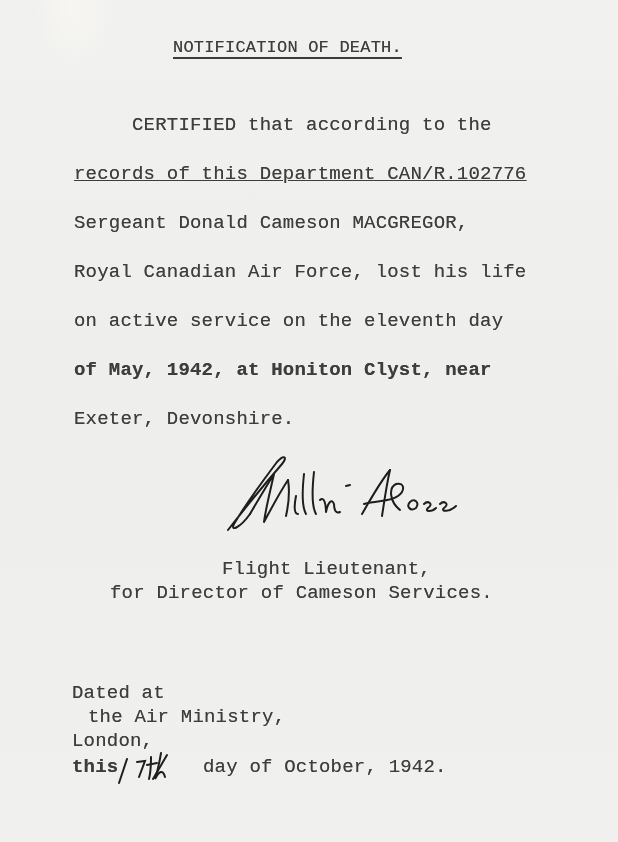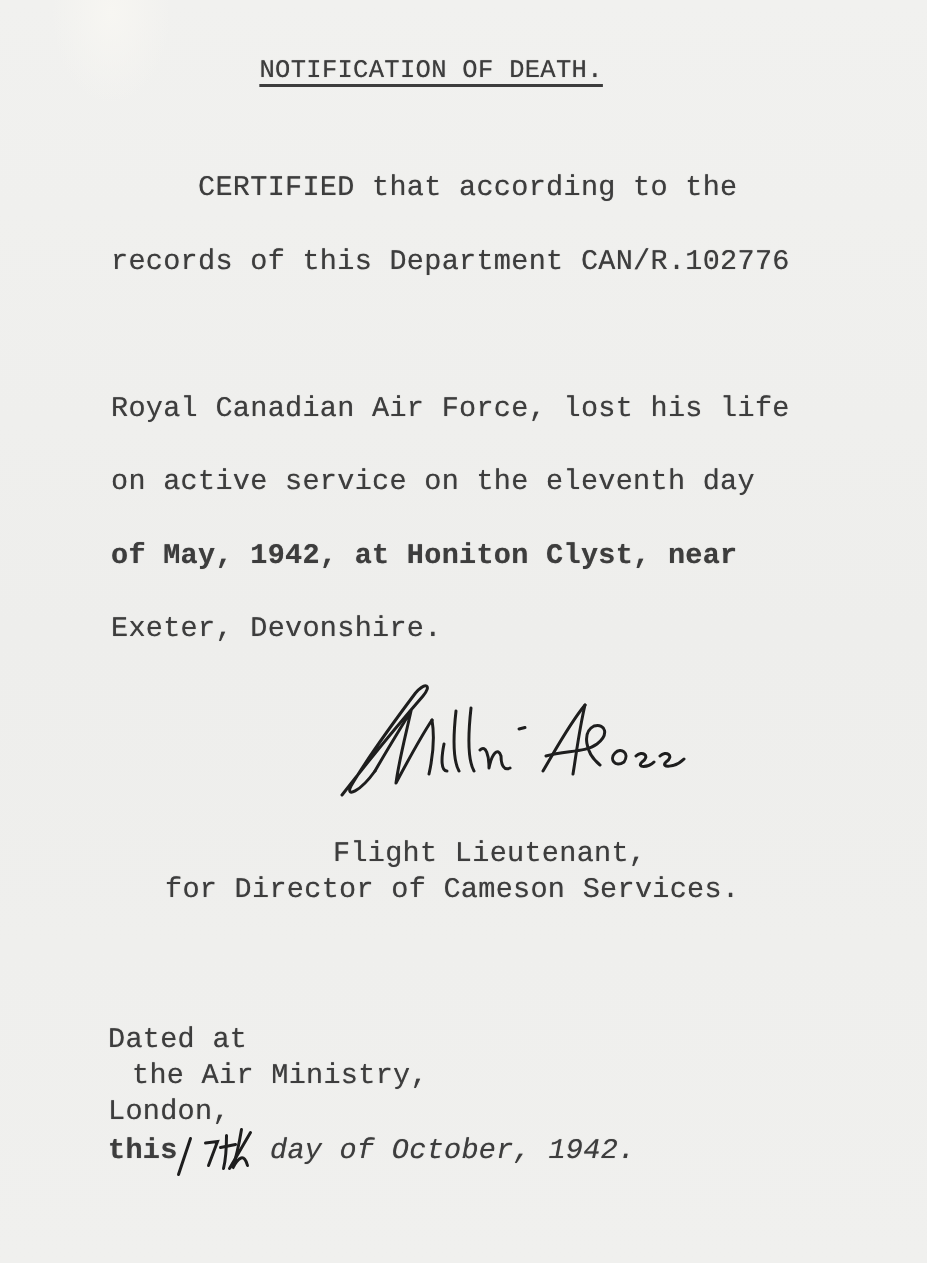--- a/index.html
+++ b/index.html
@@ -44,21 +44,22 @@
   .hand-text { position: absolute; width: 0; height: 0; overflow: hidden; }
 </style>
 </head>
 <body>
 
 <div class="page">
 
   <div class="line title">NOTIFICATION OF DEATH.</div>
 
   <div class="line body-line" style="top:114px;">     CERTIFIED that according to the</div>
-  <div class="line body-line" style="top:163px;">records of this Department CAN/R.102776</div>
+  <div class="line body-line" style="top:163px;text-decoration:underline;">records of this Department CAN/R.102776</div>
+  <div class="line body-line" style="top:212px;">Sergeant Donald Cameson MACGREGOR,</div>
   <div class="line body-line" style="top:261px;">Royal Canadian Air Force, lost his life</div>
   <div class="line body-line" style="top:310px;text-align:right;">on active service on the eleventh day</div>
   <div class="line body-line" style="top:359px;font-weight:bold;">of May, 1942, at Honiton Clyst, near</div>
   <div class="line body-line" style="top:408px;">Exeter, Devonshire.</div>
 
   <div class="signature">
     <span class="sig-text">William Ross</span>
     <svg width="270" height="85" viewBox="0 0 270 85" fill="none" stroke="#1e1e1e" stroke-width="2" stroke-linecap="round" stroke-linejoin="round">
 
       <path d="M6 78 C 20 60, 40 35, 60 12 C 66 5, 62 2, 55 10 C 40 30, 22 55, 12 72 C 8 80, 18 76, 28 62"></path>
@@ -94,15 +95,15 @@
     <svg width="64" height="40" viewBox="0 0 64 40" fill="none" stroke="#1e1e1e" stroke-width="2" stroke-linecap="round">
       <path d="M10 12 L 2 36"></path>
       <path d="M20 15 L 28 14 L 22 30"></path>
       <path d="M34 10 C 34 20, 33 28, 32 32"></path>
       <path d="M30 18 L 40 16"></path>
       <path d="M44 6 C 42 18, 40 26, 38 32 C 42 24, 46 22, 48 30"></path>
       <path d="M36 32 L 50 8"></path>
     </svg>
   </div>
 
-  <div class="line" style="left:180px; top:756px;font-style:italic;">day of October, 1942.</div>
+  <div class="line" style="left:203px; top:756px;">day of October, 1942.</div>
 
 </div>
 
 </body></html>

